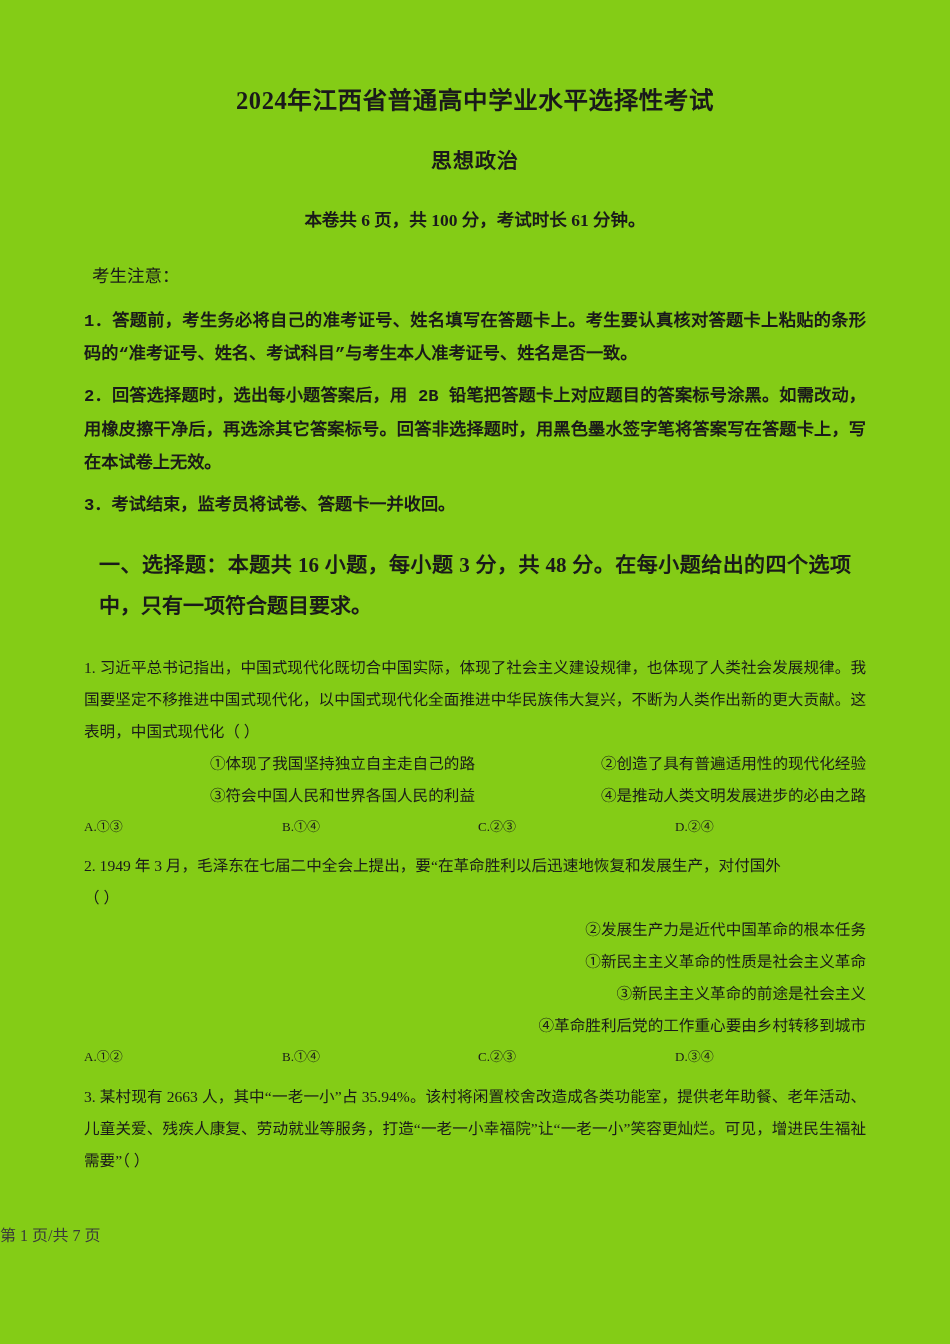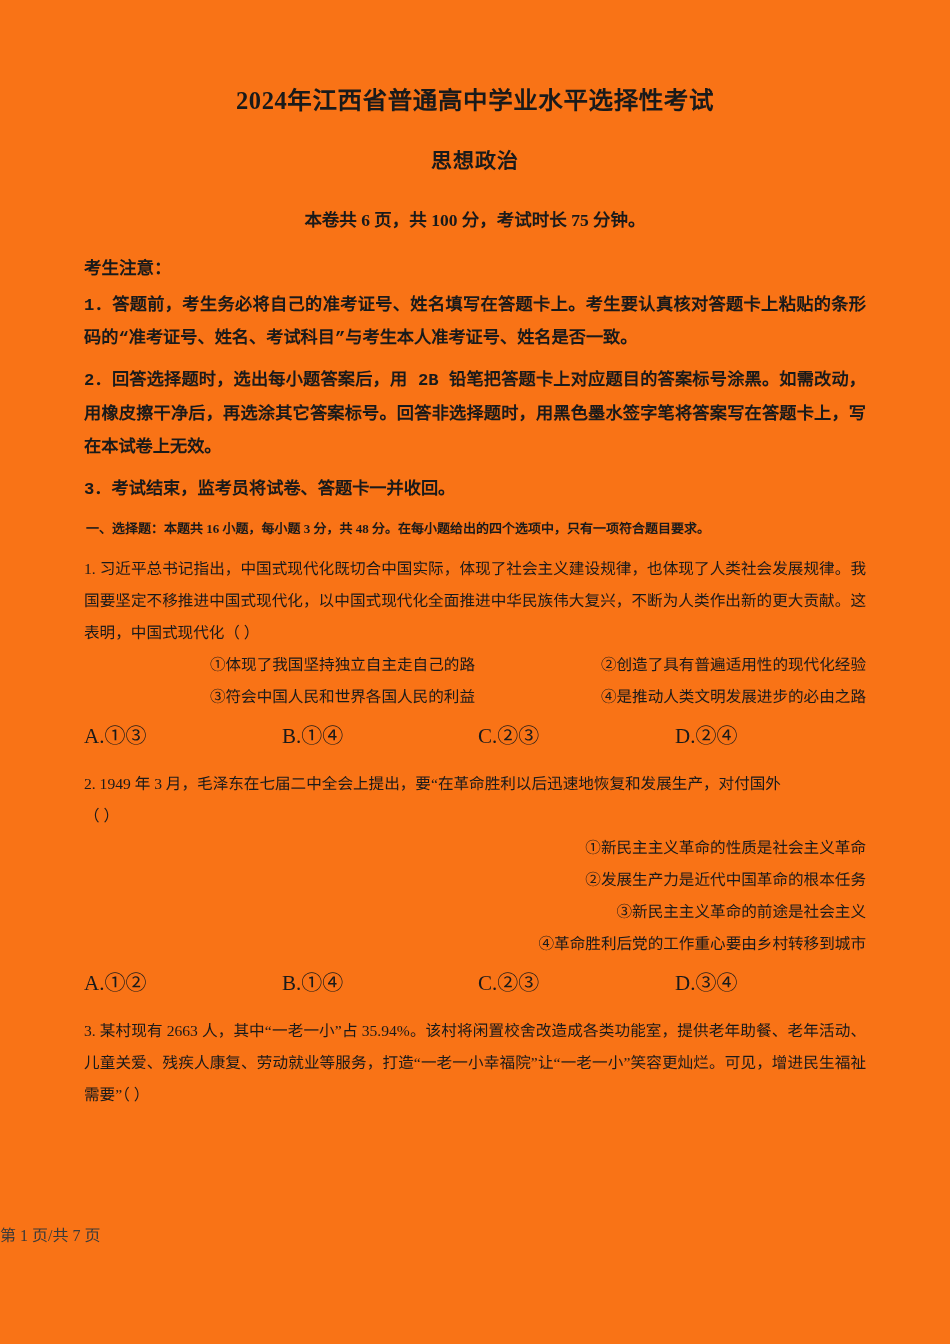--- a/index.html
+++ b/index.html
@@ -10,21 +10,21 @@
   }
   body {
     font-family: "Liberation Serif", "DejaVu Serif", serif;
     color: #1a1a1a;
   }
   .page {
     position: relative;
     width: 950px;
     height: 1344px;
     margin: 0 auto;
-    background: #f97316;
+    background: #84cc16;
     box-sizing: border-box;
     overflow: hidden;
   }
   .content {
     position: absolute;
     left: 84px;
     top: 0;
     width: 782px;
   }
 
@@ -52,41 +52,41 @@
     font-size: 17.5px;
     font-weight: bold;
     margin: 0;
     padding-top: 35px;
     line-height: 1.2;
   }
 
   
   .notice-head {
     font-size: 17.5px;
-    font-weight: bold;
-    margin: 0;
+    font-weight: normal;
+    margin: 8px;
     padding-top: 25px;
     line-height: 1.45;
   }
   .notice-item {
     font-size: 17.2px;
     font-weight: bold;
     margin: 0;
     padding-top: 8px;
     line-height: 1.95;
     text-align: justify;
     text-justify: inter-ideograph;
     font-family: Liberation Mono, monospace;
   }
 
   
   .section-head {
-    font-size: 13px;
-    font-weight: bold;
-    margin: 2px;
+    font-size: 21px;
+    font-weight: bold;
+    margin: 15px;
     padding-top: 8px;
     line-height: 1.95;
     text-align: justify;
     text-justify: inter-ideograph;
   }
 
   
   .question {
     padding-top: 10px;
   }
@@ -121,21 +121,21 @@
     text-align: right;
   }
   .opt-item.half {
     width: 50%;
   }
   .opt-item.full {
     width: 100%;
   }
   .answers {
     display: flex;
-    font-size: 21px;
+    font-size: 13px;
     line-height: 2.05;
     padding-top: 2px;
   }
   .answers .ans {
     box-sizing: border-box;
   }
   .answers .ans:nth-child(1) { width: 198px; }
   .answers .ans:nth-child(2) { width: 196px; }
   .answers .ans:nth-child(3) { width: 197px; }
   .answers .ans:nth-child(4) { width: 191px; }
@@ -151,21 +151,21 @@
   }
 </style>
 </head>
 <body>
 
 <div class="page">
   <div class="content">
 
     <h1 class="doc-title">2024年江西省普通高中学业水平选择性考试</h1>
     <h2 class="doc-subject">思想政治</h2>
-    <p class="doc-meta">本卷共 6 页，共 100 分，考试时长 75 分钟。</p>
+    <p class="doc-meta">本卷共 6 页，共 100 分，考试时长 61 分钟。</p>
 
     <p class="notice-head">考生注意：</p>
     <p class="notice-item">1．答题前，考生务必将自己的准考证号、姓名填写在答题卡上。考生要认真核对答题卡上粘贴的条形码的“准考证号、姓名、考试科目”与考生本人准考证号、姓名是否一致。</p>
     <p class="notice-item">2．回答选择题时，选出每小题答案后，用 2B 铅笔把答题卡上对应题目的答案标号涂黑。如需改动，用橡皮擦干净后，再选涂其它答案标号。回答非选择题时，用黑色墨水签字笔将答案写在答题卡上，写在本试卷上无效。</p>
     <p class="notice-item">3．考试结束，监考员将试卷、答题卡一并收回。</p>
 
     <p class="section-head">一、选择题：本题共 16 小题，每小题 3 分，共 48 分。在每小题给出的四个选项中，只有一项符合题目要求。</p>
 
     <div class="question">
       <p class="q-stem">1. 习近平总书记指出，中国式现代化既切合中国实际，体现了社会主义建设规律，也体现了人类社会发展规律。我国要坚定不移推进中国式现代化，以中国式现代化全面推进中华民族伟大复兴，不断为人类作出新的更大贡献。这表明，中国式现代化（     ）</p>
@@ -180,22 +180,22 @@
         <div class="ans">B.①④</div>
         <div class="ans">C.②③</div>
         <div class="ans">D.②④</div>
       </div>
     </div>
 
     <div class="question">
       <p class="q-stem">2. 1949 年 3 月，毛泽东在七届二中全会上提出，要“在革命胜利以后迅速地恢复和发展生产，对付国外</p>
       <p class="q-paren">（     ）</p>
       <div class="opt-grid">
+        <div class="opt-item full">②发展生产力是近代中国革命的根本任务</div>
         <div class="opt-item full">①新民主主义革命的性质是社会主义革命</div>
-        <div class="opt-item full">②发展生产力是近代中国革命的根本任务</div>
         <div class="opt-item full">③新民主主义革命的前途是社会主义</div>
         <div class="opt-item full">④革命胜利后党的工作重心要由乡村转移到城市</div>
       </div>
       <div class="answers">
         <div class="ans">A.①②</div>
         <div class="ans">B.①④</div>
         <div class="ans">C.②③</div>
         <div class="ans">D.③④</div>
       </div>
     </div>

